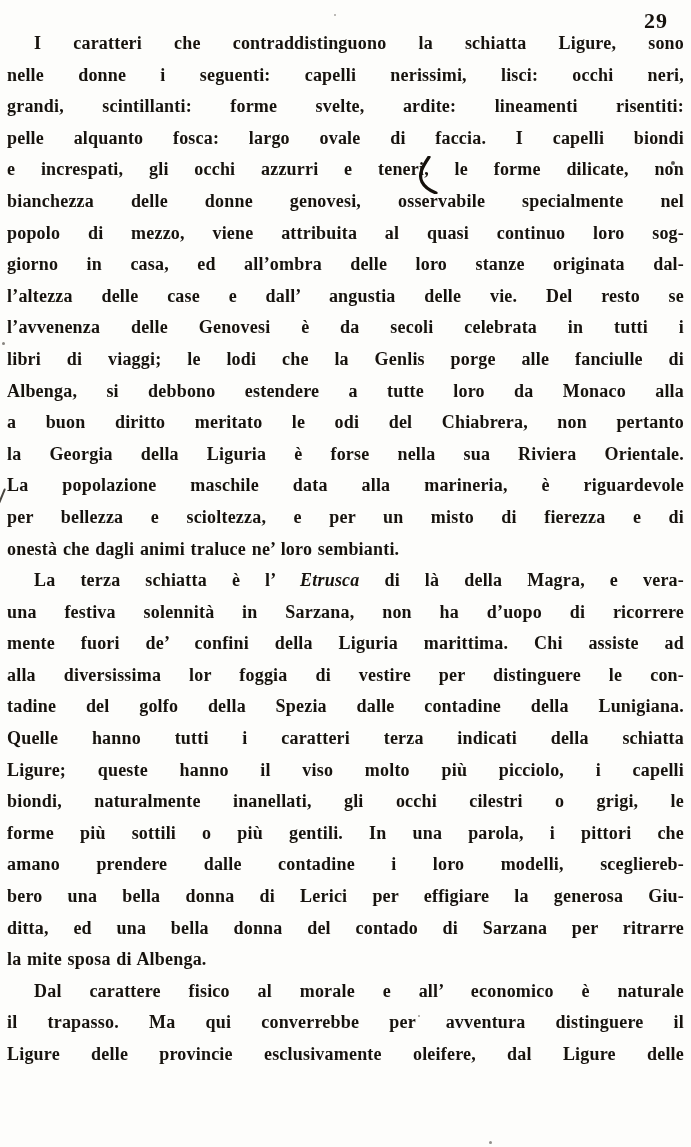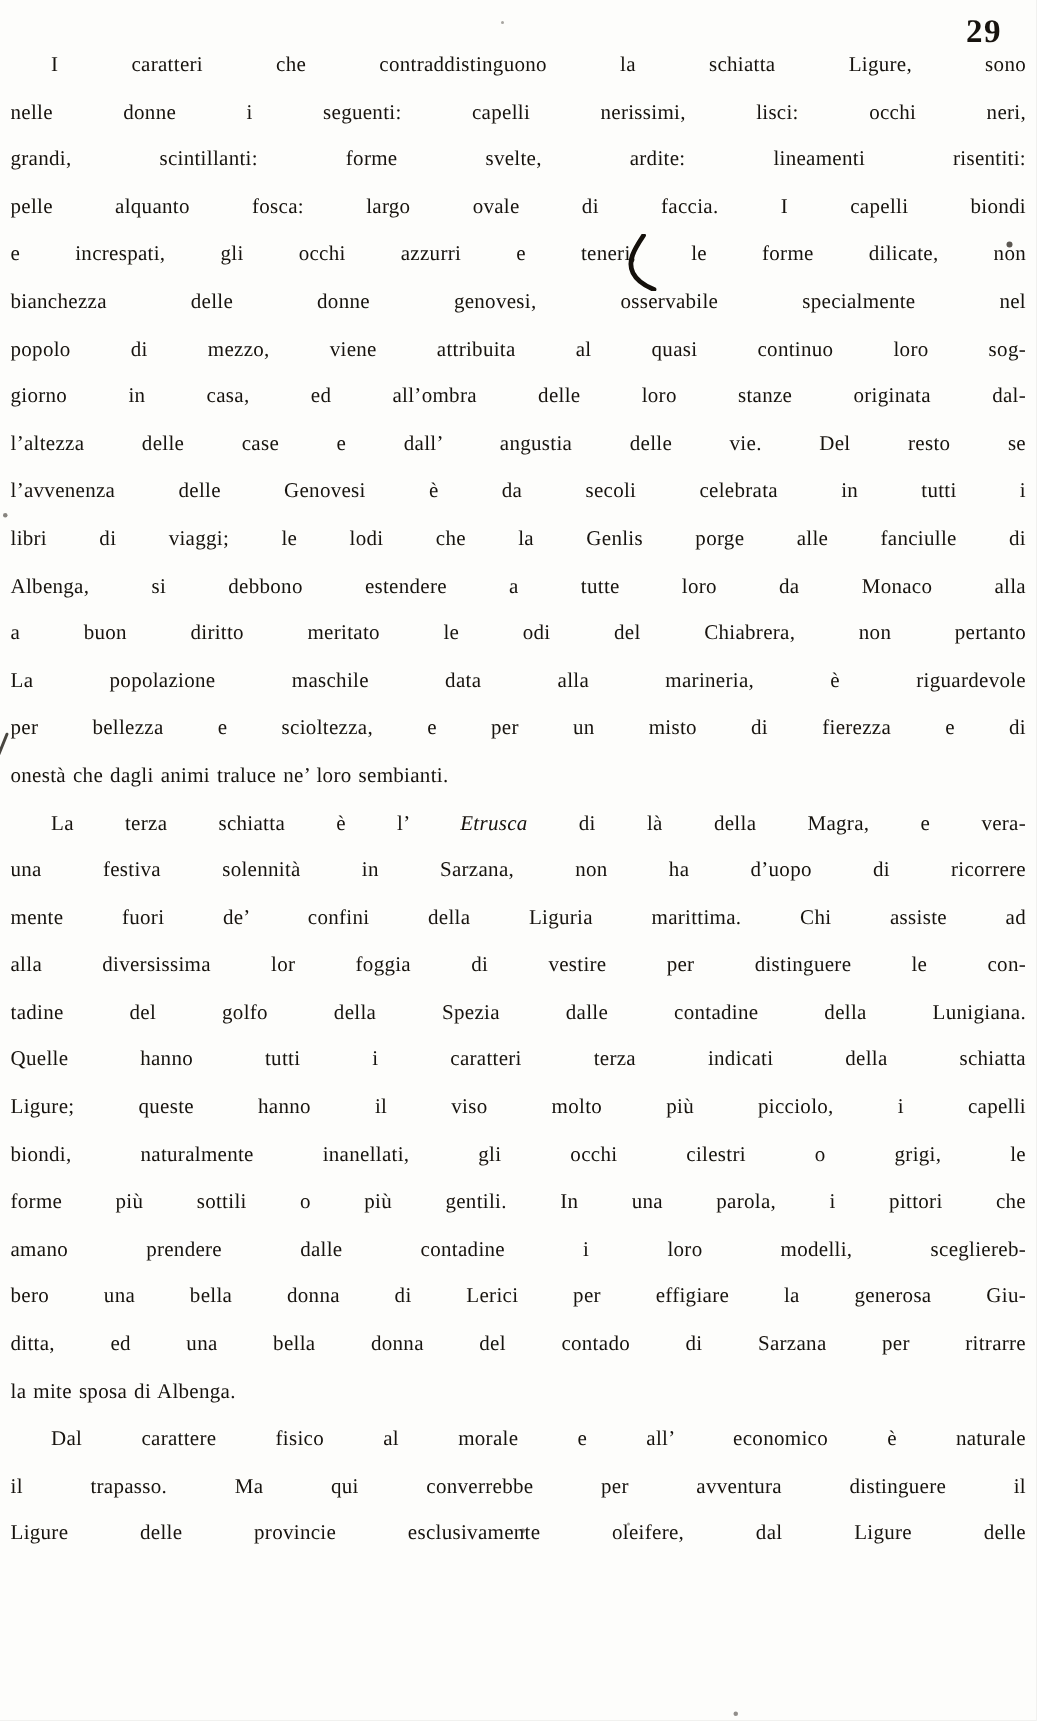--- a/index.html
+++ b/index.html
@@ -23,22 +23,22 @@
   }
   .text-block {
     position: absolute;
     top: 28px;
     left: 7px;
     right: 7px;
   }
   .line {
     height: 31.6px;
     line-height: 31.6px;
-    font-size: 14px;
-    font-weight: 400;
+    font-size: 18px;
+    font-weight: 700;
     letter-spacing: 0.2px;
     word-spacing: 1px;
     text-align: justify;
     text-align-last: justify;
     overflow: hidden;
   }
   .line.no-just { text-align-last: left; }
   .line.first { text-indent: 27px; }
   .it { font-style: italic; }
   .speck {
@@ -74,20 +74,21 @@
       <div class="line"><span>pelle alquanto fosca: largo ovale di faccia. I capelli biondi</span></div>
       <div class="line"><span>e increspati, gli occhi azzurri e teneri, le forme dilicate, non</span></div>
       <div class="line"><span>bianchezza delle donne genovesi, osservabile specialmente nel</span></div>
       <div class="line"><span>popolo di mezzo, viene attribuita al quasi continuo loro sog-</span></div>
       <div class="line"><span>giorno in casa, ed all’ombra delle loro stanze originata dal-</span></div>
       <div class="line"><span>l’altezza delle case e dall’ angustia delle vie. Del resto se</span></div>
       <div class="line"><span>l’avvenenza delle Genovesi è da secoli celebrata in tutti i</span></div>
       <div class="line"><span>libri di viaggi; le lodi che la Genlis porge alle fanciulle di</span></div>
       <div class="line"><span>Albenga, si debbono estendere a tutte loro da Monaco alla</span></div>
       <div class="line"><span>a buon diritto meritato le odi del Chiabrera, non pertanto</span></div>
+      <div class="line"><span>la Georgia della Liguria è forse nella sua Riviera Orientale.</span></div>
       <div class="line"><span>La popolazione maschile data alla marineria, è riguardevole</span></div>
       <div class="line"><span>per bellezza e scioltezza, e per un misto di fierezza e di</span></div>
       <div class="line no-just"><span>onestà che dagli animi traluce ne’ loro sembianti.</span></div>
       <div class="line first"><span>La terza schiatta è l’ </span><span class="it">Etrusca</span><span> di là della Magra, e vera-</span></div>
       <div class="line"><span>una festiva solennità in Sarzana, non ha d’uopo di ricorrere</span></div>
       <div class="line"><span>mente fuori de’ confini della Liguria marittima. Chi assiste ad</span></div>
       <div class="line"><span>alla diversissima lor foggia di vestire per distinguere le con-</span></div>
       <div class="line"><span>tadine del golfo della Spezia dalle contadine della Lunigiana.</span></div>
       <div class="line"><span>Quelle hanno tutti i caratteri terza indicati della schiatta</span></div>
       <div class="line"><span>Ligure; queste hanno il viso molto più picciolo, i capelli</span></div>

